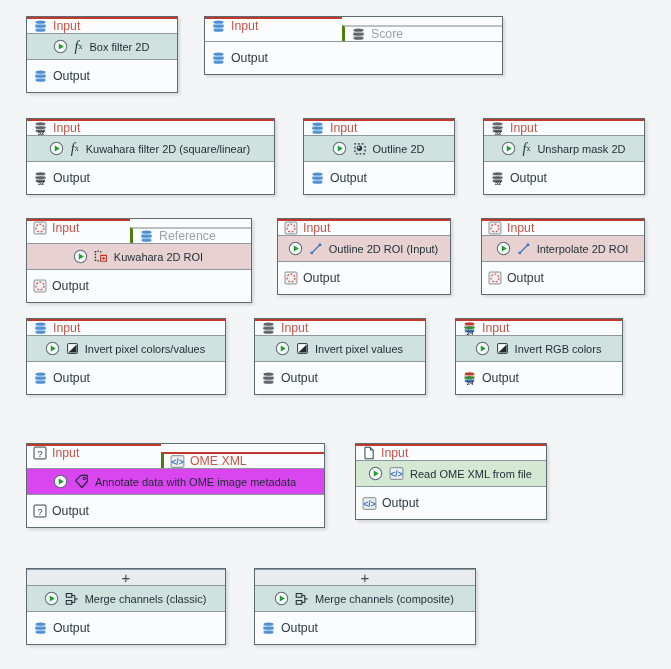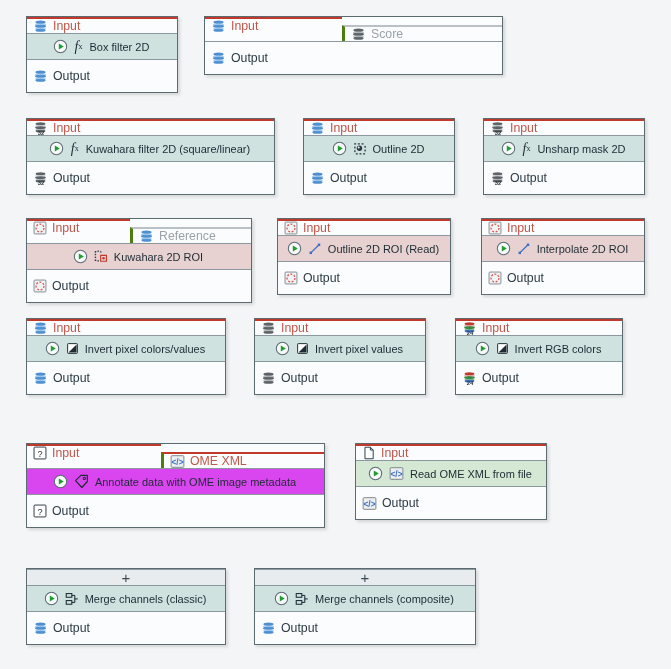--- a/index.html
+++ b/index.html
@@ -290,21 +290,21 @@
         <span class="ic play">
           <svg width="15" height="15">
             <use href="#sym-play"></use>
           </svg>
         </span>
         <span class="ic">
           <svg width="14" height="14">
             <use href="#sym-line"></use>
           </svg>
         </span>
-        <span class="lbl">Outline 2D ROI (Read)</span>
+        <span class="lbl">Outline 2D ROI (Input)</span>
       </div>
       <div class="out">
         <span class="ic">
           <svg width="14" height="14">
             <use href="#sym-roi"></use>
           </svg>
         </span>
         <span>Output</span>
       </div>
     </div>

